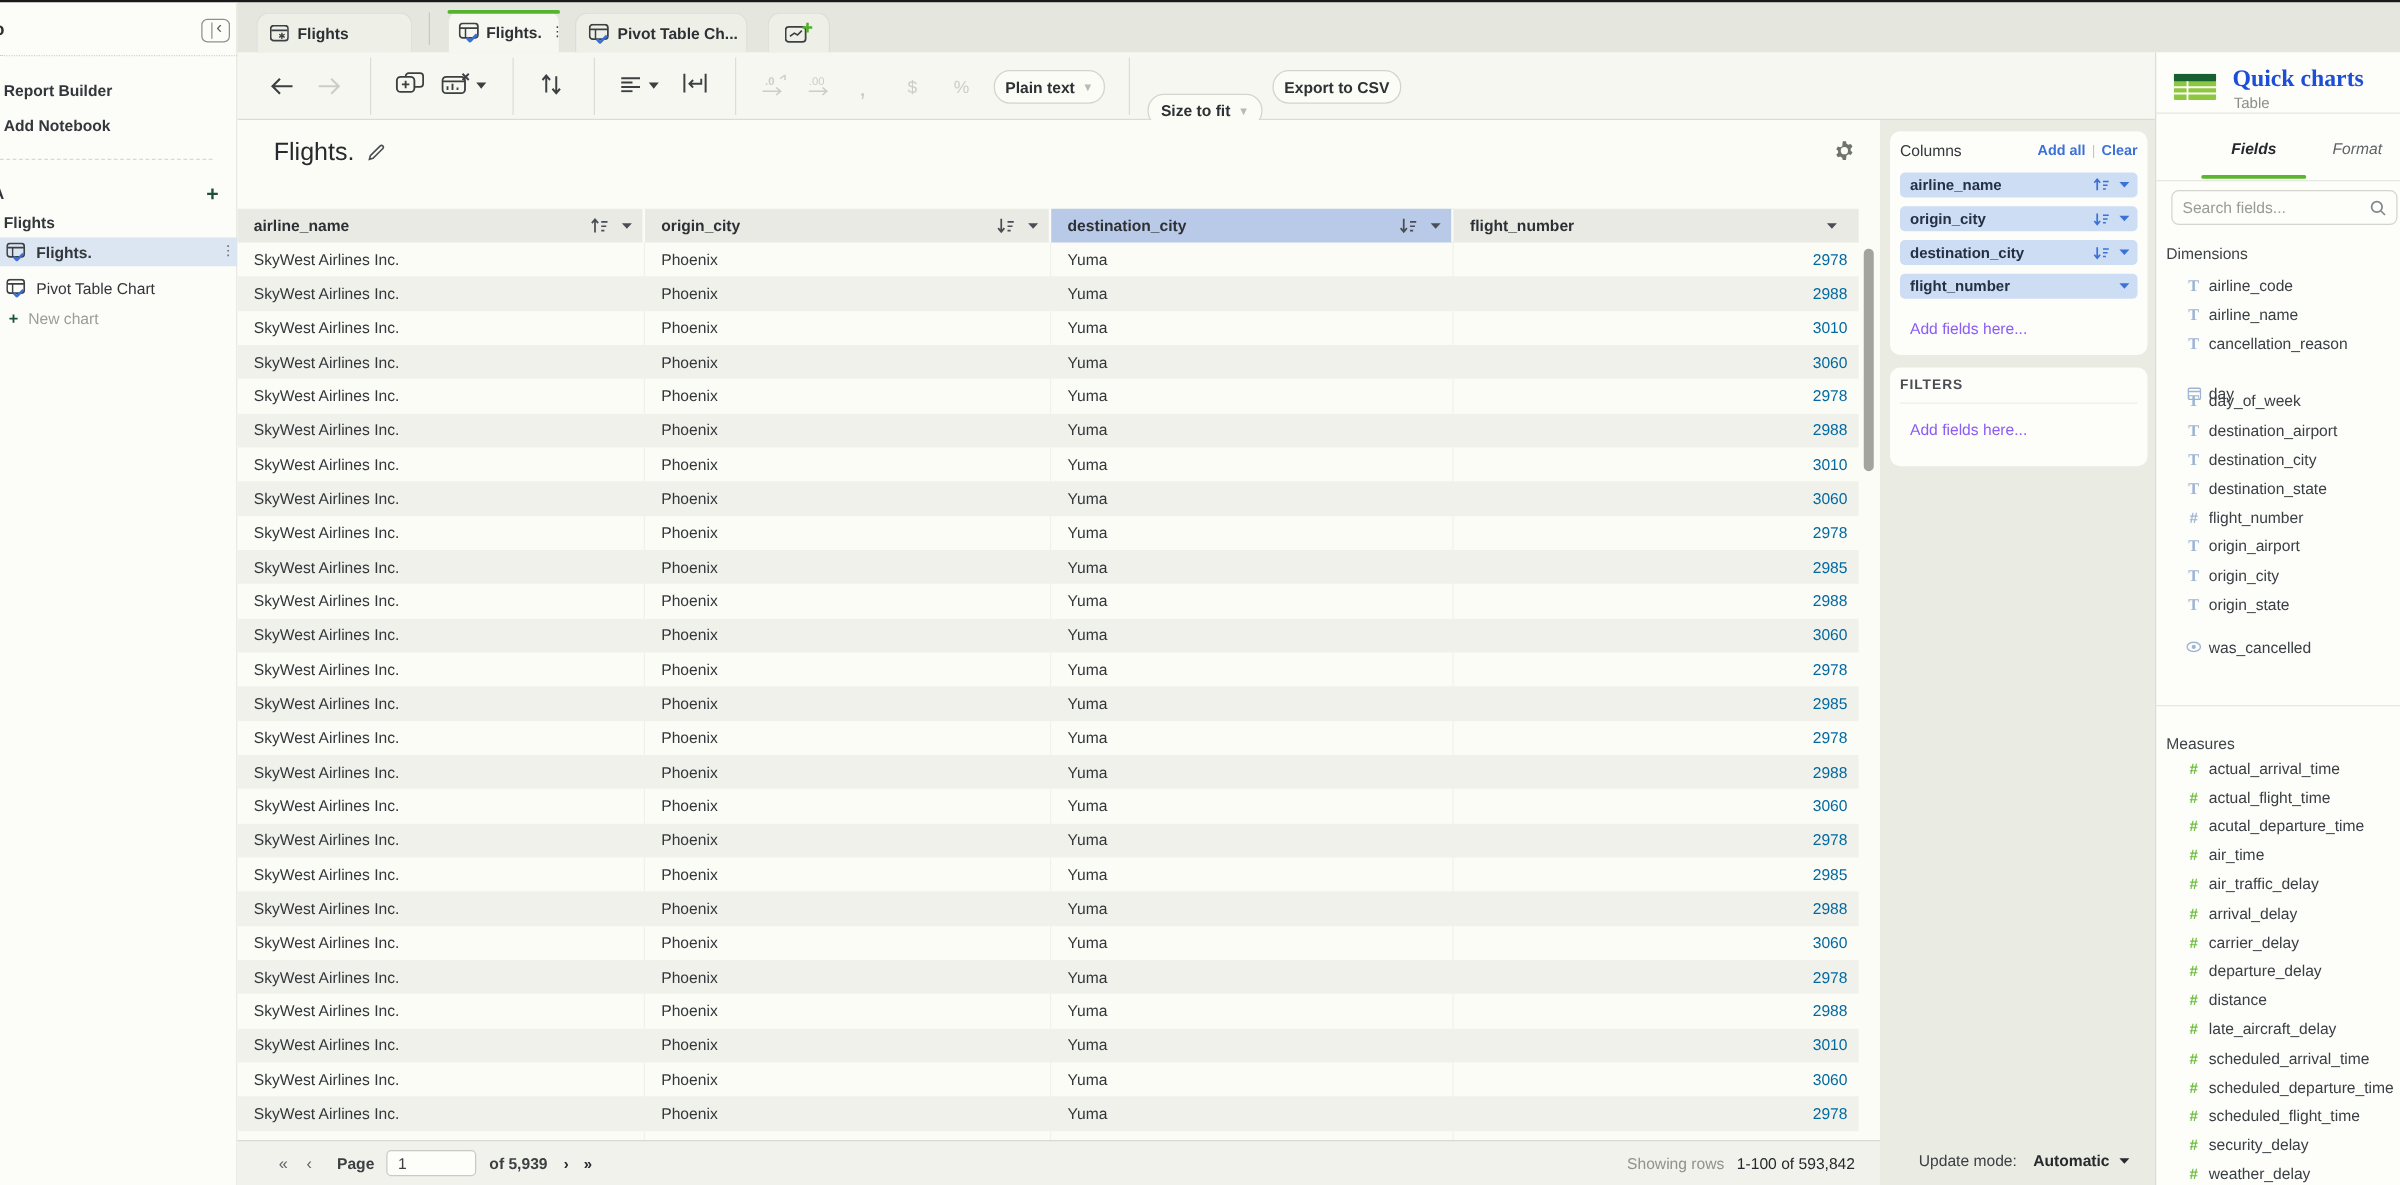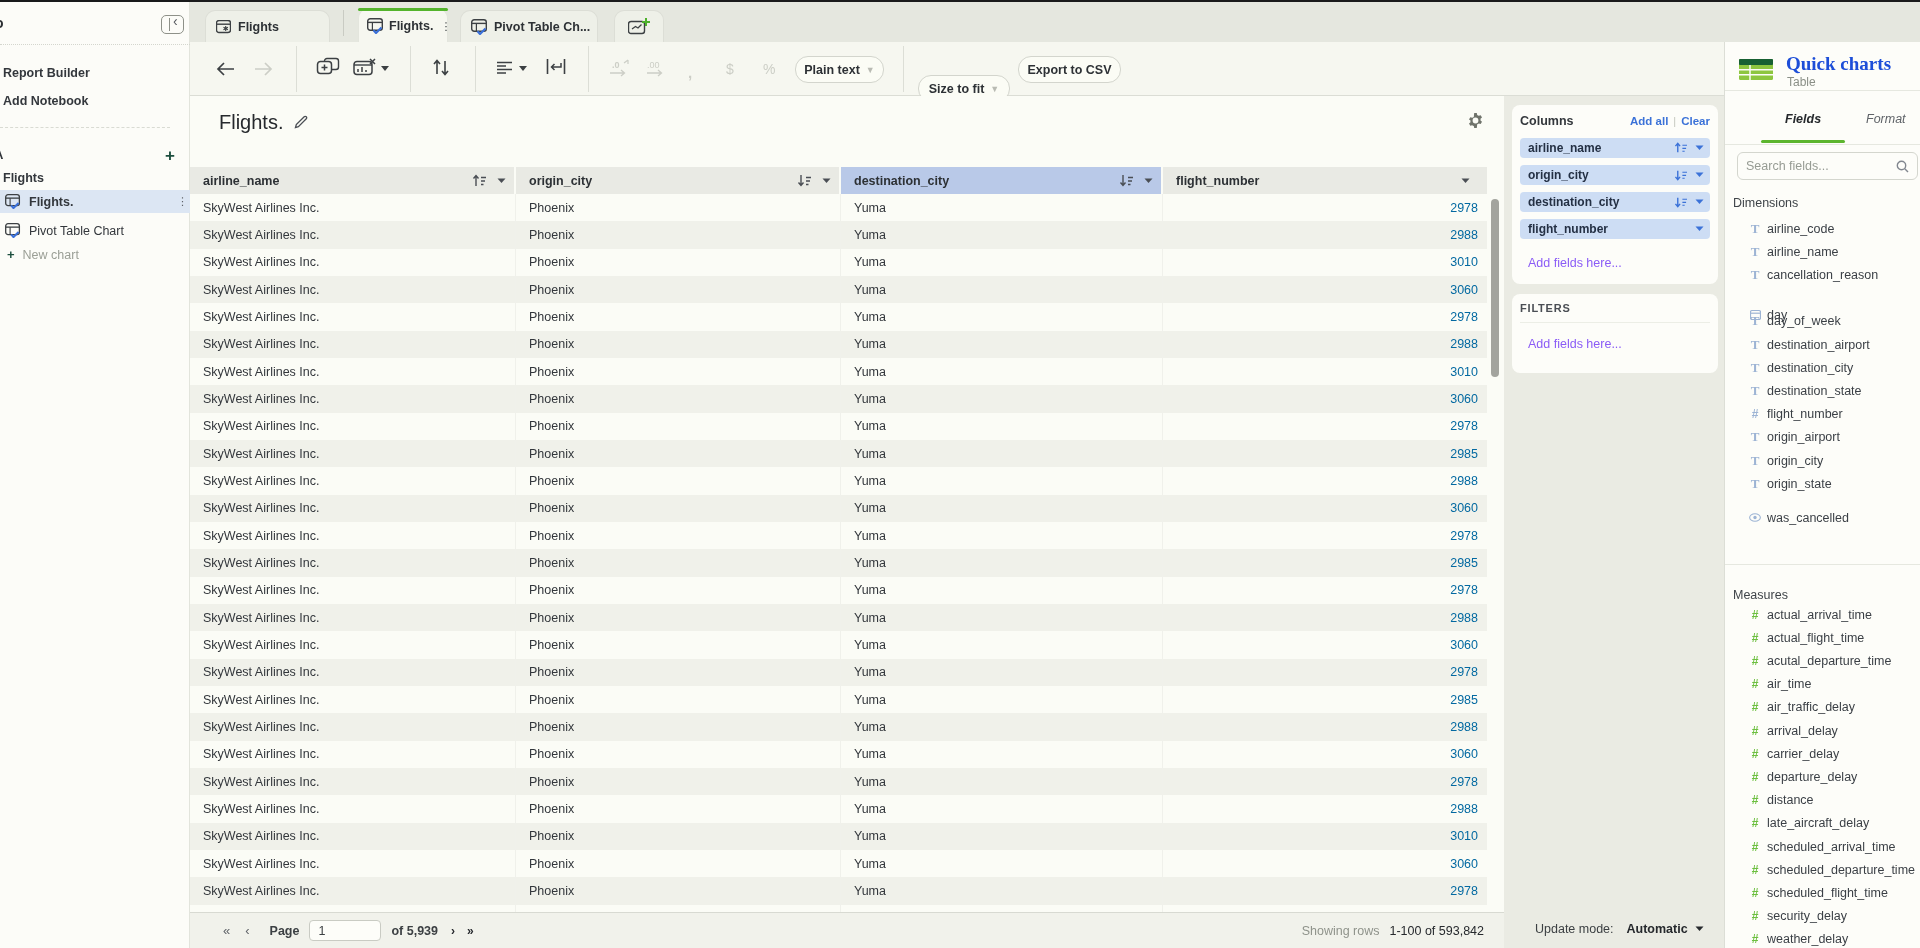--- a/index.html
+++ b/index.html
@@ -472,21 +472,21 @@
     <span style="margin-left:13px;color:#26292d;font-size:12px;font-weight:700;">›</span>
     <span style="margin-left:12px;color:#26292d;font-size:12px;font-weight:700;letter-spacing:-2px;">»</span>
     <span style="flex:1"></span>
     <span style="color:#8f938b;font-size:12.5px;">Showing rows</span>
     <span style="margin-left:10px;margin-right:20px;color:#26292d;font-size:12.5px;font-weight:500;">1-100 of 593,842</span>
   </div>
 </div>
 <div id="colpanel" class="abs">
   <div class="card" style="top:9px;height:179px;padding:8px;">
     <div style="display:flex;align-items:center;height:16px;">
-      <span style="font-size:12.5px;font-weight:700;color:#33373c;">Columns</span>
+      <span style="font-size:12.5px;font-weight:400;color:#33373c;">Columns</span>
       <span style="flex:1"></span>
       <span class="bluelink">Add all</span>
       <span style="color:#c4c6be;margin:0 5px;font-size:11px;">|</span>
       <span class="bluelink">Clear</span>
     </div>
     <div style="margin-top:9px;">
       <div class="chip">
           <span>airline_name</span>
           <span class="sp"></span>
         <svg width="14" height="12" viewBox="0 0 15 13">

